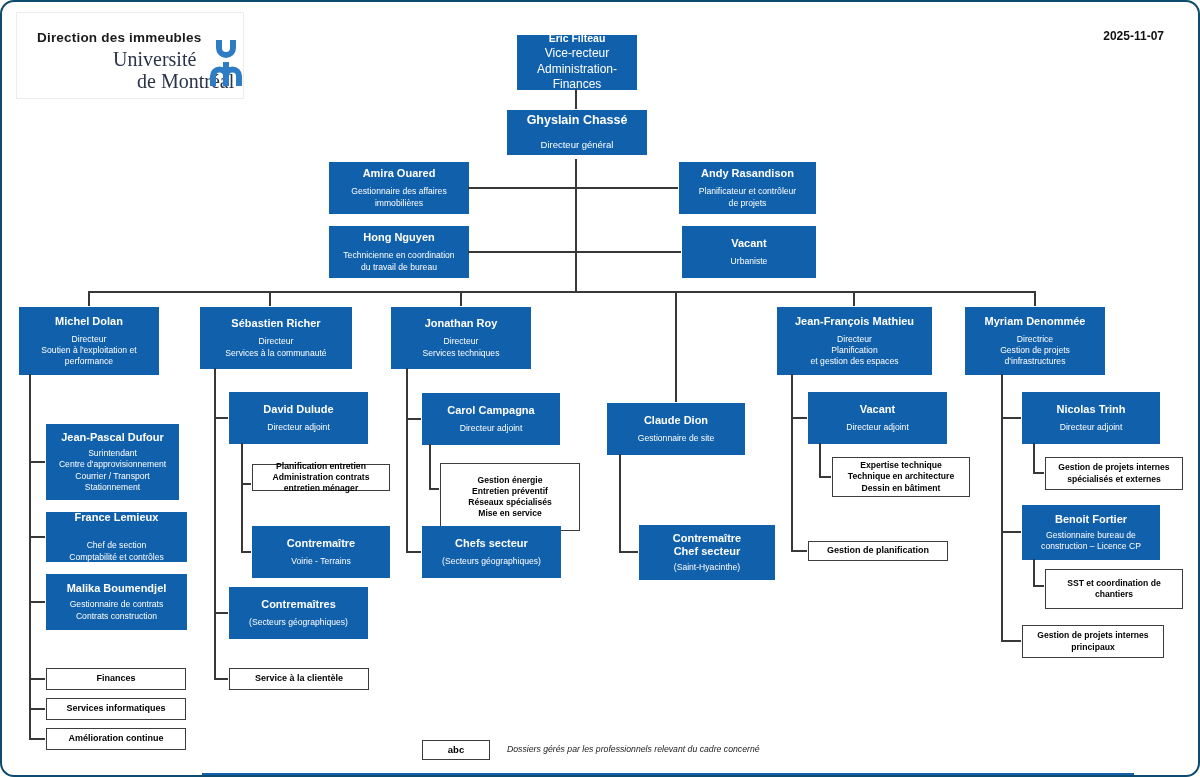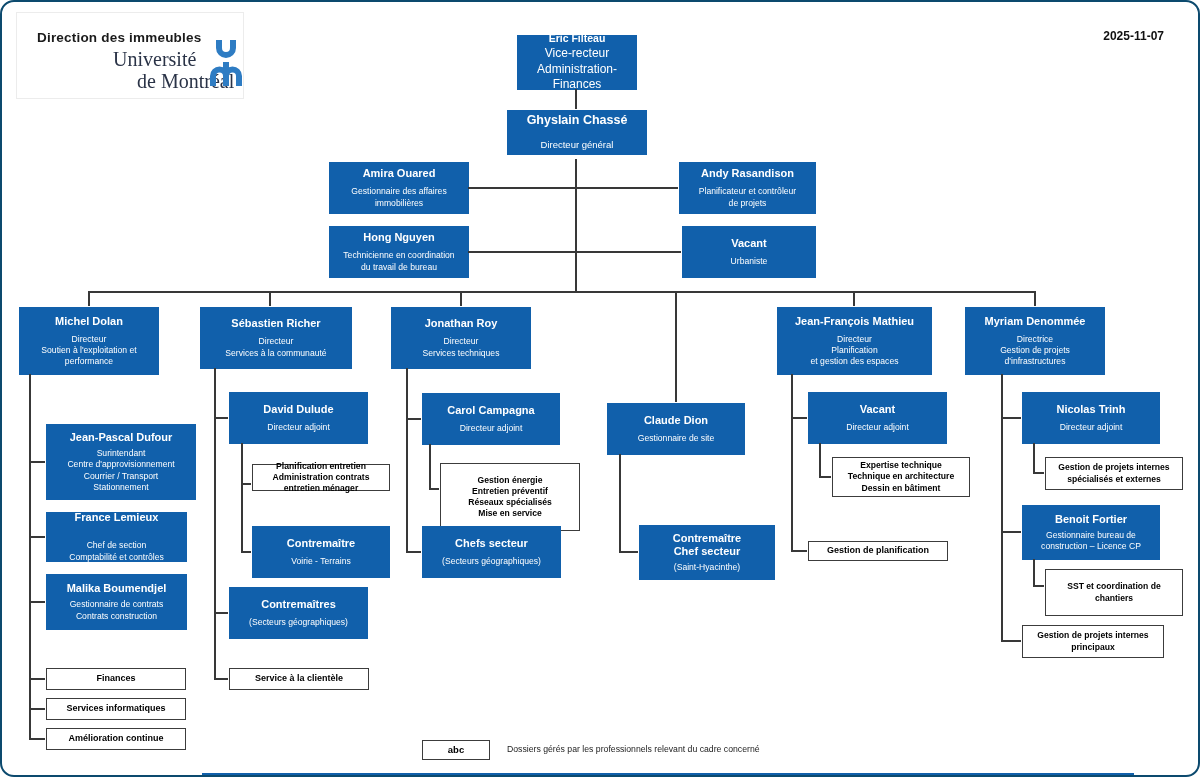--- a/index.html
+++ b/index.html
@@ -26,21 +26,21 @@
   .ghyslain .name{font-size:12.5px;}
   .ghyslain .role{font-size:9.5px;margin-top:11px;}
   .wbox{position:absolute;background:#fff;border:1px solid #3c3c3c;color:#000;box-sizing:border-box;
     display:flex;align-items:center;justify-content:center;text-align:center;
     font-weight:700;font-size:8.6px;line-height:1.3;white-space:pre-line;padding:1px 2px;}
   
   .hline,.vline{position:absolute;background:#383838;}
   .hline{height:2px;} .vline{width:2px;}
   .bottom-strip{position:absolute;left:200px;top:771px;width:932px;height:5px;background:#1160ab;}
   
-  .legend-text{position:absolute;left:505px;top:742px;font-size:8.7px;color:#222;}
+  .legend-text{position:absolute;left:505px;top:742px;font-size:8.7px;font-style:italic;color:#222;}
 </style>
 </head>
 <body>
 
 <div id="canvas">
 
   <div class="logo-panel"></div>
   <div class="doc-title">Direction des immeubles</div>
   <div class="logo-l1">Université</div>
   <div class="logo-l2">de Montréal</div>
@@ -102,21 +102,21 @@
 Planification
 et gestion des espaces</div>
   </div>
   <div class="bbox" style="left:963px;top:305px;width:140px;height:68px">
     <div class="name">Myriam Denommée</div>
     <div class="role">Directrice
 Gestion de projets
 d'infrastructures</div>
   </div>
 
-  <div class="bbox" style="left:44px;top:422px;width:150px;height:76px">
+  <div class="bbox" style="left:44px;top:422px;width:133px;height:76px">
     <div class="name">Jean-Pascal Dufour</div>
     <div class="role" style="margin-top:4px">Surintendant
 Centre d'approvisionnement
 Courrier / Transport
 Stationnement</div>
   </div>
   <div class="bbox" style="left:44px;top:510px;width:141px;height:50px">
     <div class="name">France Lemieux</div>
     <div class="role" style="margin-top:16px">Chef de section
 Comptabilité et contrôles</div>
@@ -183,21 +183,21 @@
     <div class="name">Nicolas Trinh</div>
     <div class="role">Directeur adjoint</div>
   </div>
   <div class="wbox" style="left:1043px;top:455px;width:138px;height:33px">Gestion de projets internes
 spécialisés et externes</div>
   <div class="bbox" style="left:1020px;top:503px;width:138px;height:55px">
     <div class="name">Benoit Fortier</div>
     <div class="role" style="margin-top:4px">Gestionnaire bureau de
 construction – Licence CP</div>
   </div>
-  <div class="wbox" style="left:1043px;top:567px;width:138px;height:47px">SST et coordination de
+  <div class="wbox" style="left:1043px;top:567px;width:138px;height:40px">SST et coordination de
 chantiers</div>
   <div class="wbox" style="left:1020px;top:623px;width:142px;height:33px">Gestion de projets internes
 principaux</div>
 
   <div class="wbox" style="left:420px;top:738px;width:68px;height:20px;font-size:9.5px">abc</div>
   <div class="legend-text">Dossiers gérés par les professionnels relevant du cadre concerné</div>
 
   <div class="bottom-strip"></div>
   <div id="lines">
       <div class="vline" style="left: 573px; top: 87px; height: 20px;"></div>

